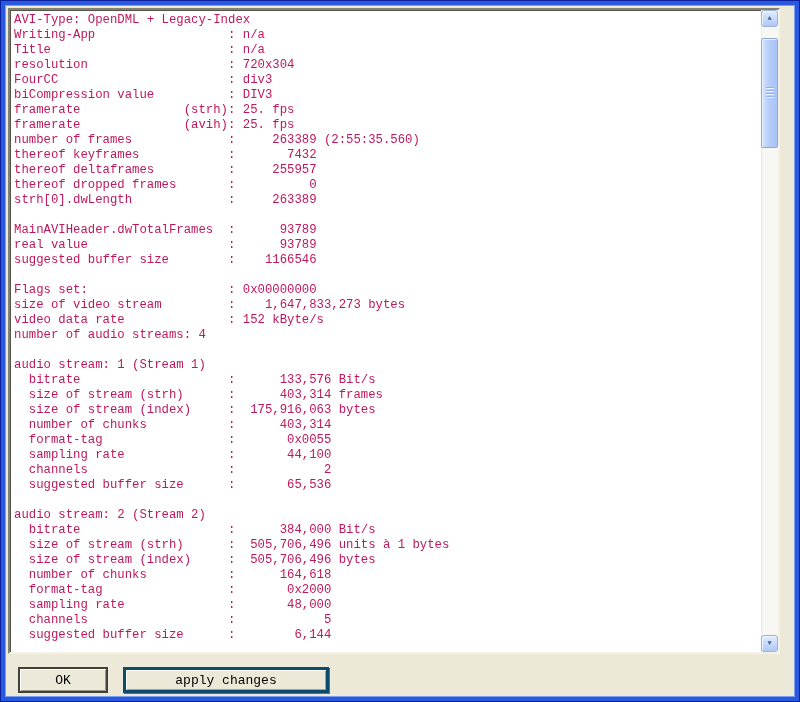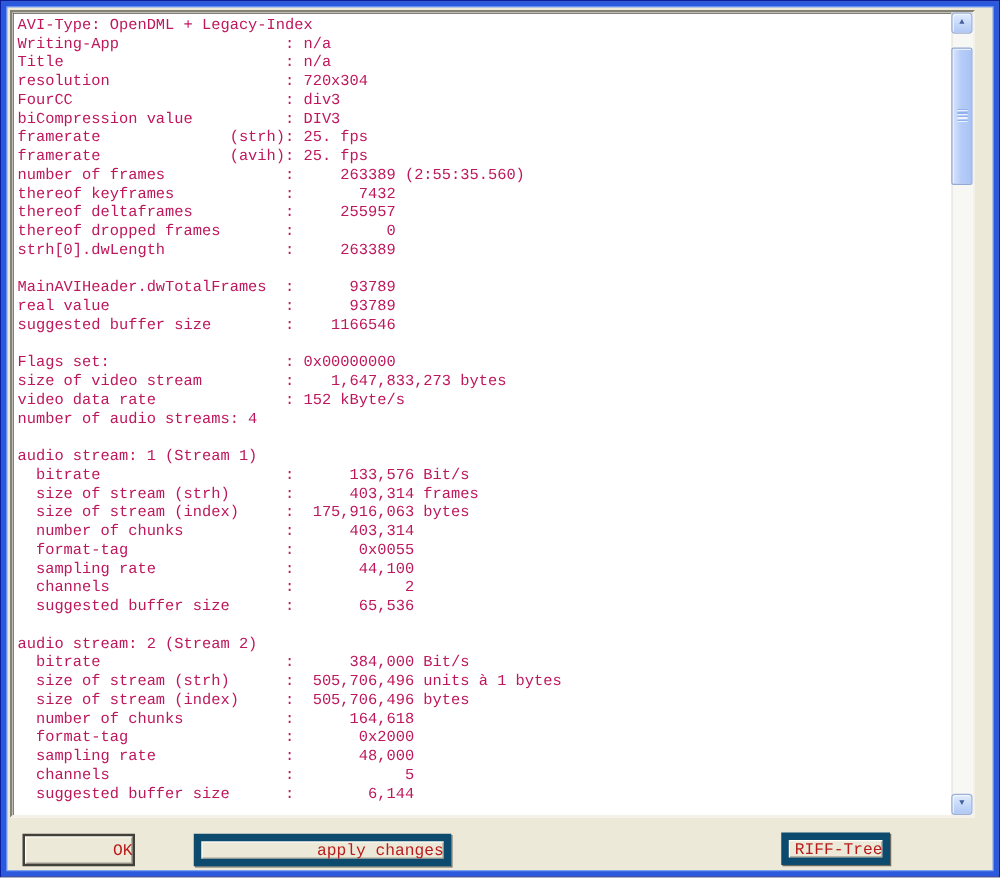--- a/index.html
+++ b/index.html
@@ -73,35 +73,33 @@
     width:8px; height:11px; margin-top:-6px;
     background:repeating-linear-gradient(180deg,
       #8fb0ee 0 1px, #eef3fd 1px 2px, rgba(0,0,0,0) 2px 3px);
   }
 
   
   .btn {
     position:absolute;
     background:#ece9d8;
     font:13px "Liberation Mono","DejaVu Sans Mono",monospace;
-    color:#b91c1c;
+    color:#000000;
     padding:0; margin:0;
     cursor:default;
-    text-align:right;
   }
   .btn-default {
     border:2px solid #42403a;
     box-shadow: inset 1px 1px 0 #fffef6, inset -1px -1px 0 #99978a;
   }
   .btn-normal {
-    border:6px solid #0c4a6e;
+    border:3px solid #0c4a6e;
     box-shadow: 1px 1px 0 #6f6d60,
                 inset 1px 1px 0 #fffef7,
                 inset -1px -1px 0 #a5a393;
-    margin-left: 32px;
   }
   #ok-btn    { left:18px;  top:667px; width:90px;  height:26px; }
   #apply-btn { left:123px; top:667px; width:206px; height:26px; }
   #riff-btn  { left:593px; top:666px; width:87px;  height:26px; }
 </style>
 </head>
 <body>
 
 <div class="window">
   <div class="frame"></div>
@@ -162,14 +160,13 @@
       <div class="sb-btn sb-down">
         <span>▼</span>
       </div>
     </div>
   </div>
 
   <button class="btn btn-default" id="ok-btn">OK</button>
 
   <button class="btn btn-normal" id="apply-btn">apply changes</button>
 
-  <button class="btn btn-normal" id="riff-btn">RIFF-Tree</button>
 </div>
 
 </body></html>

